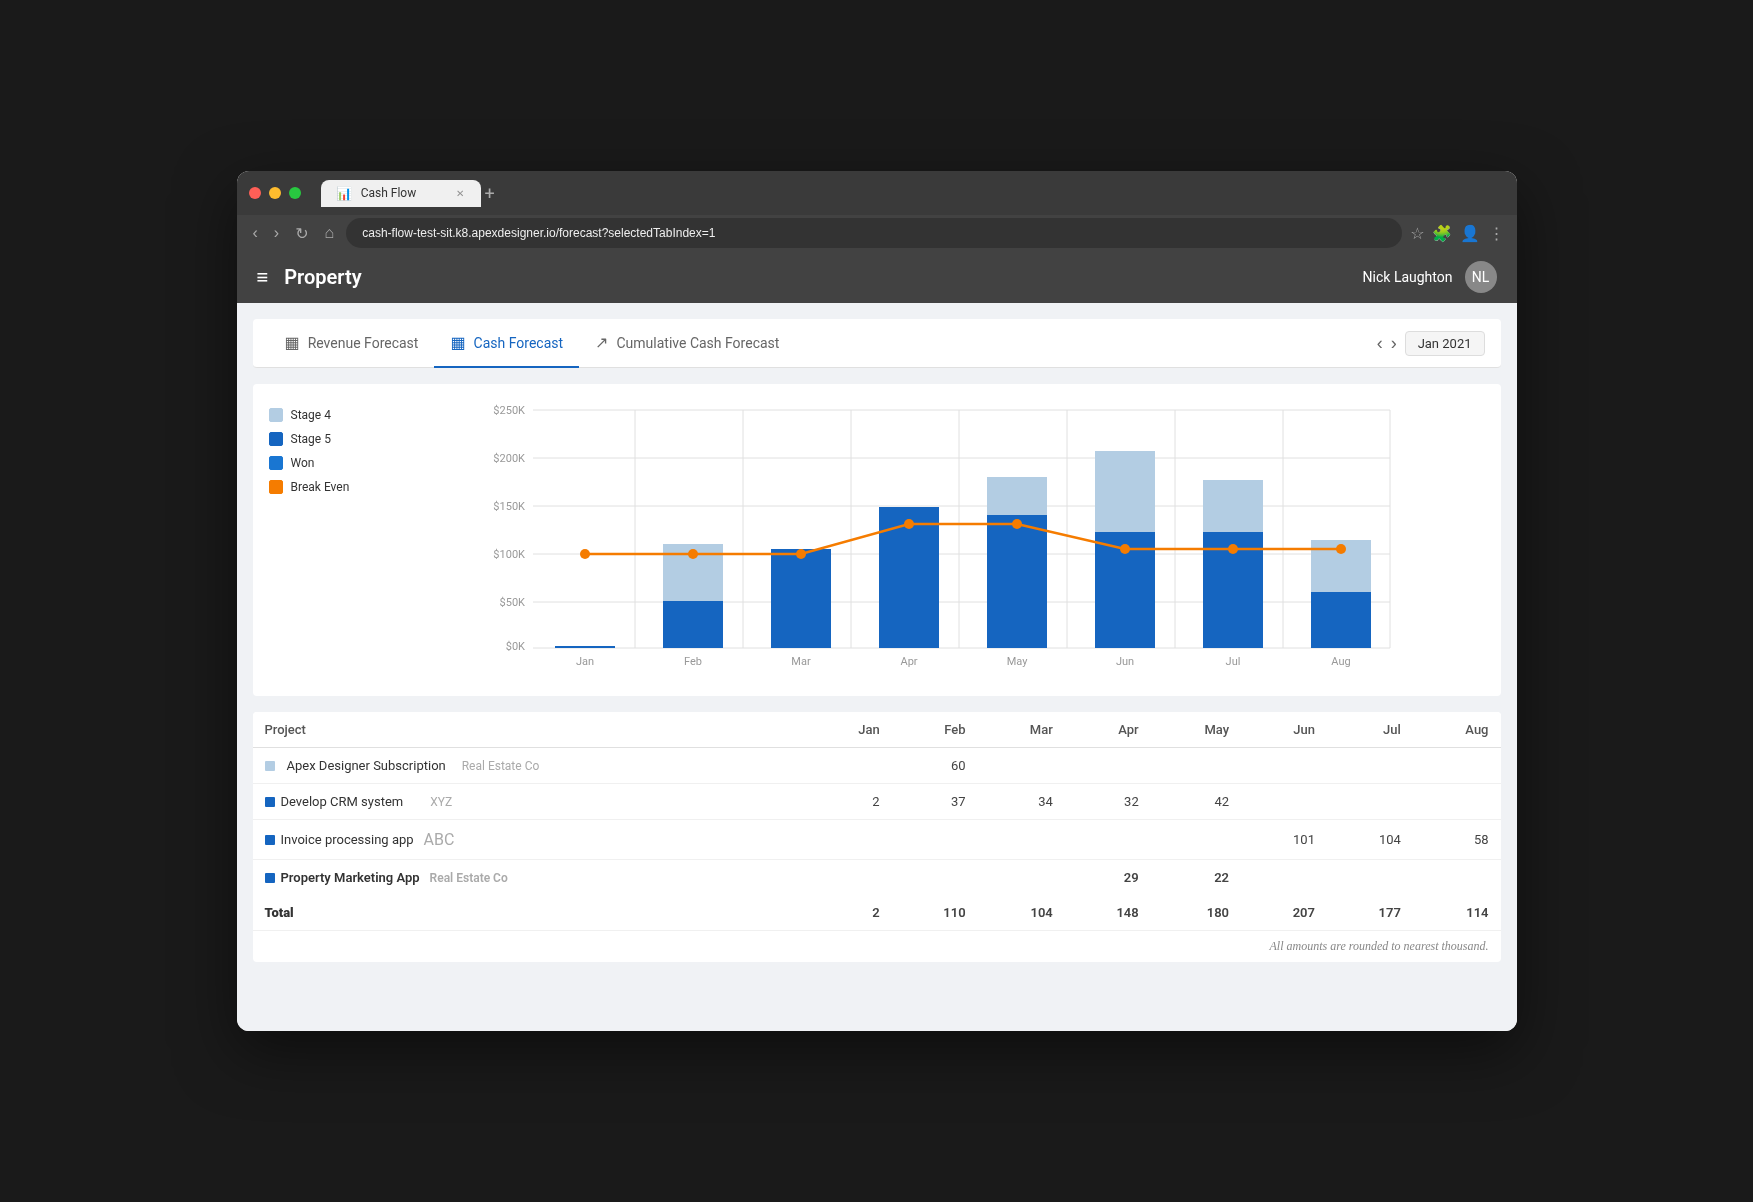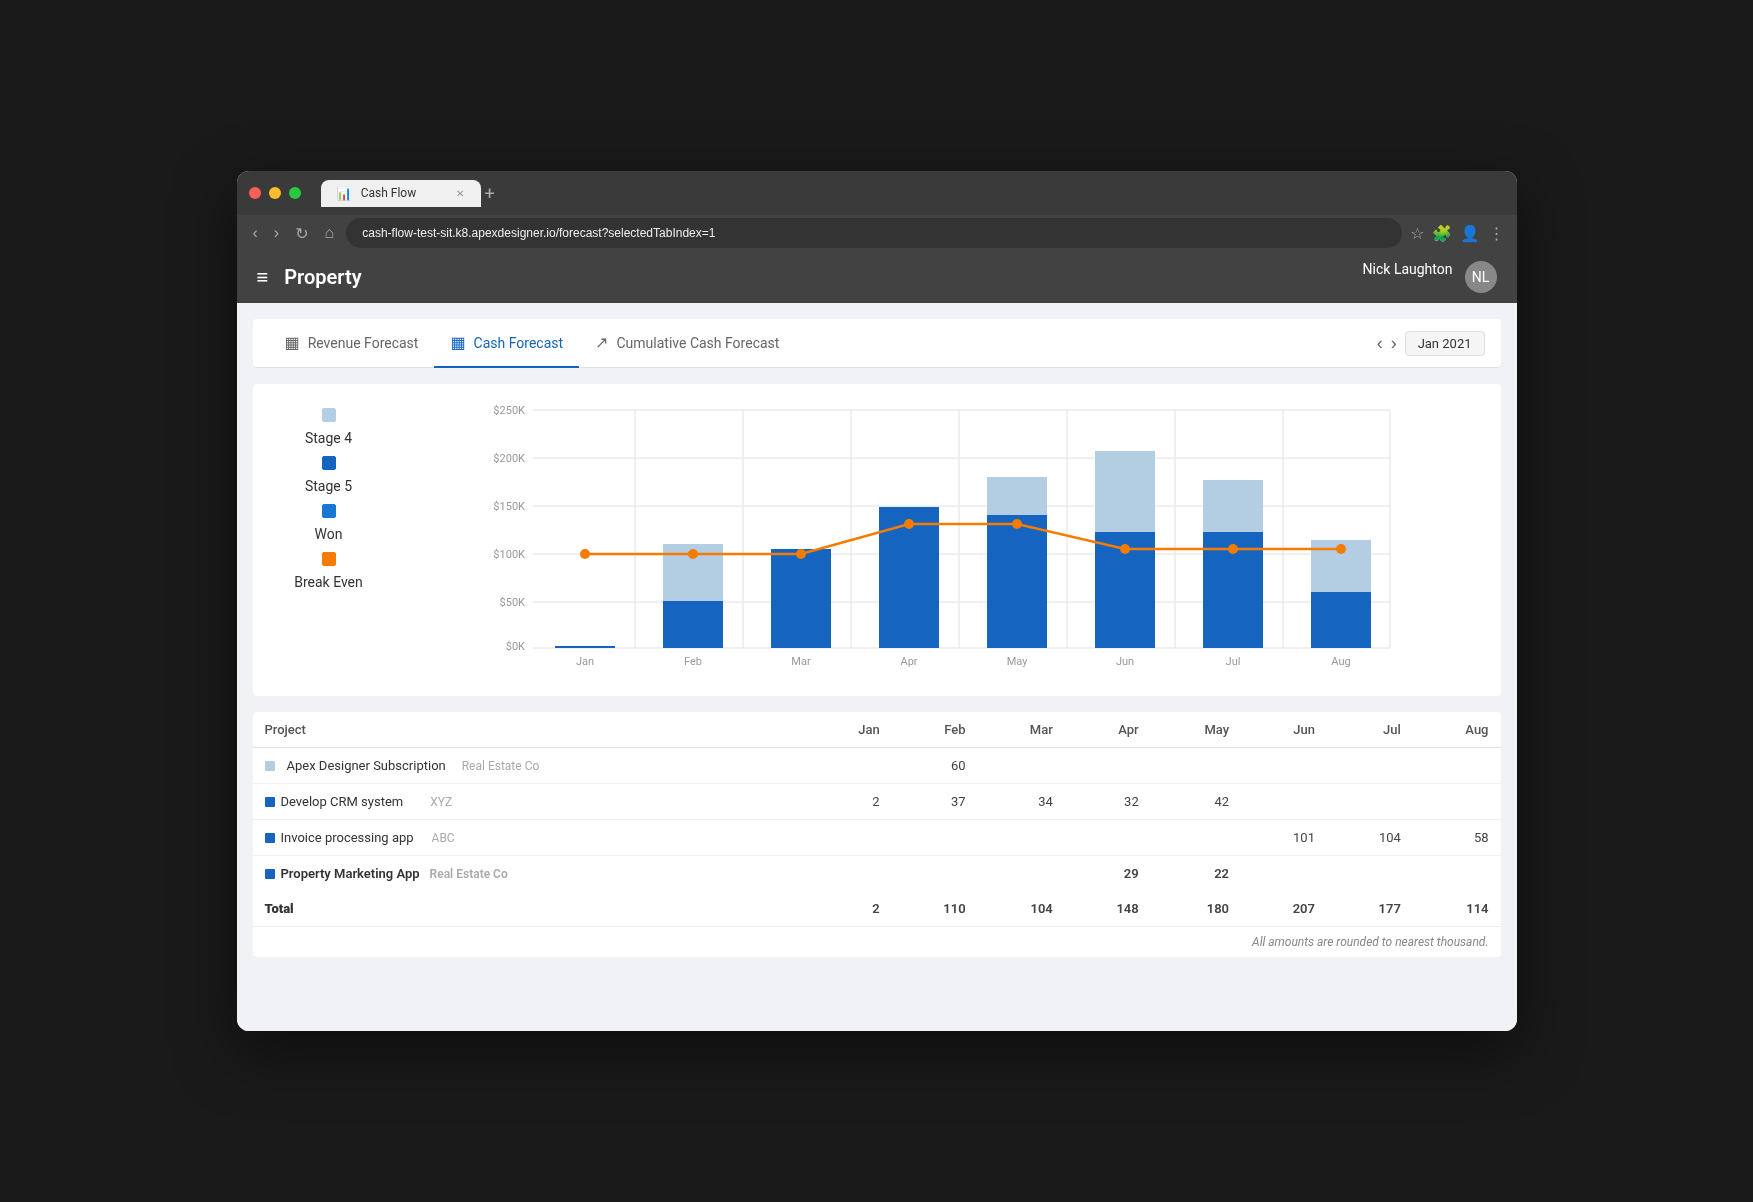--- a/index.html
+++ b/index.html
@@ -91,21 +91,21 @@
     .app-header {
       background: #424242;
       height: 52px;
       display: flex;
       align-items: center;
       padding: 0 20px;
       flex-shrink: 0;
     }
     .hamburger { color: #fff; font-size: 20px; margin-right: 16px; cursor: pointer; }
     .app-title { color: #fff; font-size: 20px; font-weight: 600; flex: 1; }
-    .user-info { display: flex; gap: 12px; color: #fff; font-size: 14px; }
+    .user-info { display: flex; align-items: center; gap: 12px; color: #fff; font-size: 14px; }
     .avatar {
       width: 32px; height: 32px; border-radius: 50%;
       background: #888;
       display: flex; align-items: center; justify-content: center;
       font-size: 14px; color: #fff;
       overflow: hidden;
     }
     
     .main-content {
       flex: 1;
@@ -156,23 +156,22 @@
       display: flex;
       flex-direction: column;
       gap: 10px;
       min-width: 120px;
       padding-top: 8px;
     }
     .legend-item {
       display: flex;
       align-items: center;
       gap: 8px;
-      font-size: 14px;
+      font-size: 12px;
       color: #333;
-      flex-direction: column;
     }
     .legend-box {
       width: 14px; height: 14px;
       border-radius: 2px;
       border: 1px solid #ccc;
     }
     .chart-area { flex: 1; position: relative; height: 280px; }
     .chart-svg { width: 100%; height: 100%; }
     
     .table-section {
@@ -201,20 +200,21 @@
     }
     td:not(:first-child) { text-align: right; color: #444; }
     tr:last-child td { border-bottom: none; font-weight: 600; }
     .footnote {
       text-align: right;
       font-size: 12px;
       color: #888;
       padding: 8px 12px;
       font-style: italic;
       border-top: 1px solid #f0f0f0;
+      font-family: Liberation Serif, serif;
     }
   </style>
 </head>
 <body>
 
 <div class="window">
 
   <div class="titlebar">
     <div class="traffic-lights">
       <div class="tl tl-red"></div>
@@ -415,21 +415,21 @@
               <td>42</td>
               <td></td>
               <td></td>
               <td></td>
             </tr>
             <tr>
               <td>
     <span style="display:flex;align-items:center;gap:6px;">
       <span style="width:10px;height:10px;border-radius:1px;background:#1565c0;flex-shrink:0;"></span>
       <span>Invoice processing app</span>
-      <span style="color:#aaa;font-size:12px;margin-left:12px;">ABC</span>
+      <span style="color:#aaa;font-size:16px;margin-left:4px;">ABC</span>
     </span>
   </td>
               <td></td>
               <td></td>
               <td></td>
               <td></td>
               <td></td>
               <td>101</td>
               <td>104</td>
               <td>58</td>

